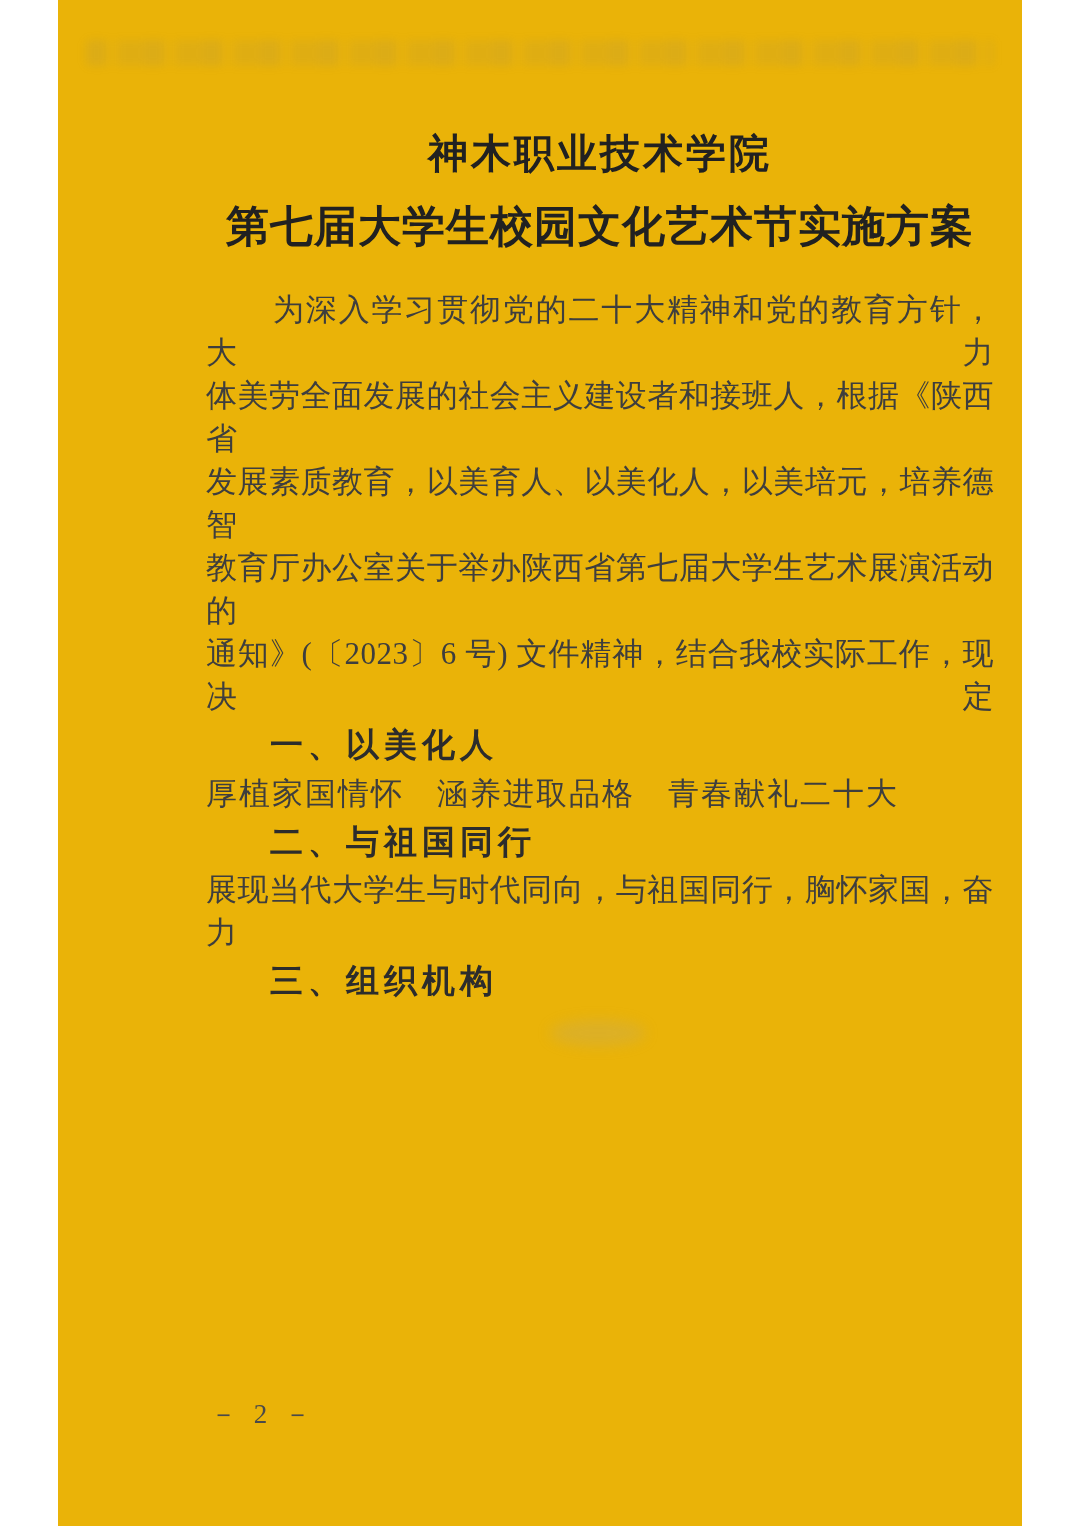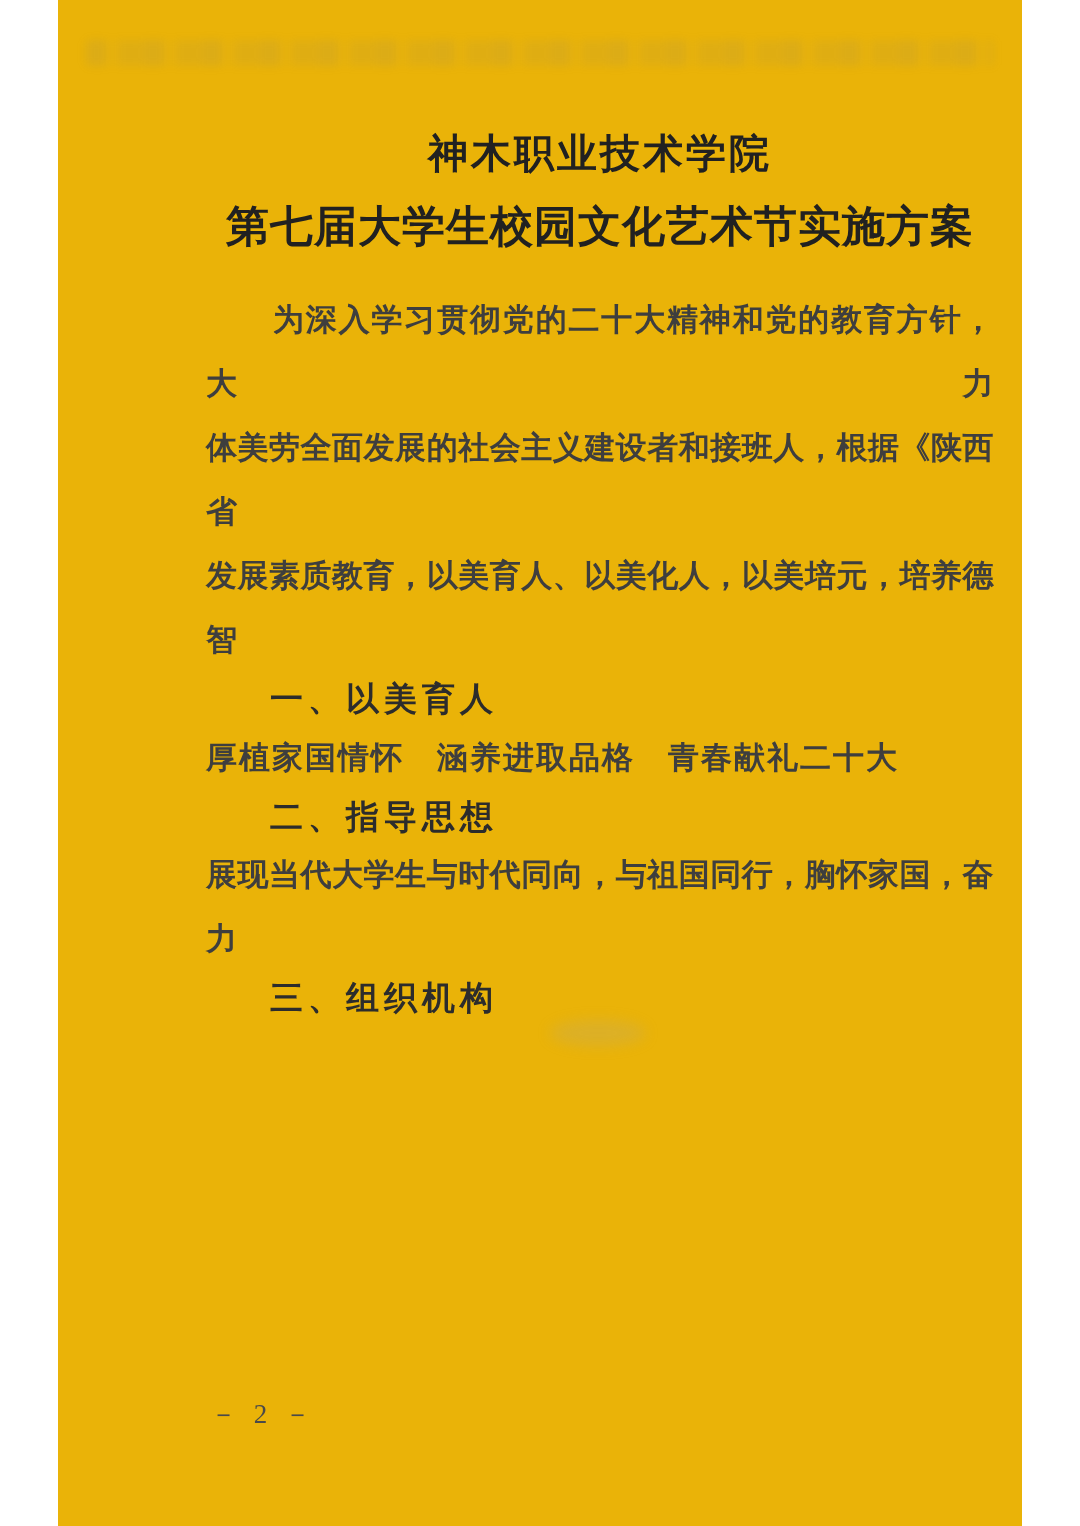--- a/index.html
+++ b/index.html
@@ -32,23 +32,23 @@
     font-size:40px; font-weight:700; line-height:48px;
     letter-spacing:3px; color:#212121;
   }
   .title2 {
     margin:22px 0 9px 0; text-align:center;
     font-size:43px; font-weight:700; line-height:54px;
     letter-spacing:1px; color:#212121;
   }
   .body-block { margin-top:34px; }
   .bl {
-    margin:0; font-size:31px; line-height:64px;
+    margin:0; font-size:31px; line-height:43px;
     text-align:justify; text-justify:inter-character;
-    color:#3e3e3e; letter-spacing:0.5px;font-weight:bold;
+    color:#3e3e3e; letter-spacing:0.5px;
   }
   .bl.fill { text-align-last:justify; }
   .bl.end  { text-align-last:left; }
   .indent  { text-indent:67px; }
   .heading {
     margin:0; font-family:"Liberation Sans","DejaVu Sans",sans-serif;
     font-size:33px; font-weight:700; line-height:53.5px;
     letter-spacing:5px; color:#2c2c2c; text-indent:64px;
   }
   .theme { letter-spacing:2px; }
@@ -67,26 +67,28 @@
 
   <div class="content">
 
     <h1 class="title1">神木职业技术学院</h1>
     <h1 class="title2">第七届大学生校园文化艺术节实施方案</h1>
 
     <div class="body-block">
       <p class="bl fill indent">为深入学习贯彻党的二十大精神和党的教育方针，大力</p>
       <p class="bl fill">体美劳全面发展的社会主义建设者和接班人，根据《陕西省</p>
       <p class="bl fill">发展素质教育，以美育人、以美化人，以美培元，培养德智</p>
+      <p class="bl fill">教育厅办公室关于举办陕西省第七届大学生艺术展演活动的</p>
+      <p class="bl fill">通知》(〔2023〕6 号) 文件精神，结合我校实际工作，现决定</p>
     </div>
 
-    <p class="heading">一、以美育人</p>
+    <p class="heading">一、以美化人</p>
     <p class="bl end theme">厚植家国情怀　涵养进取品格　青春献礼二十大</p>
 
-    <p class="heading">二、指导思想</p>
+    <p class="heading">二、与祖国同行</p>
     <div>
       <p class="bl fill">展现当代大学生与时代同向，与祖国同行，胸怀家国，奋力</p>
     </div>
 
     <p class="heading">三、组织机构</p>
 
   </div>
 
   <div class="page-number">－ 2 －</div>
 

